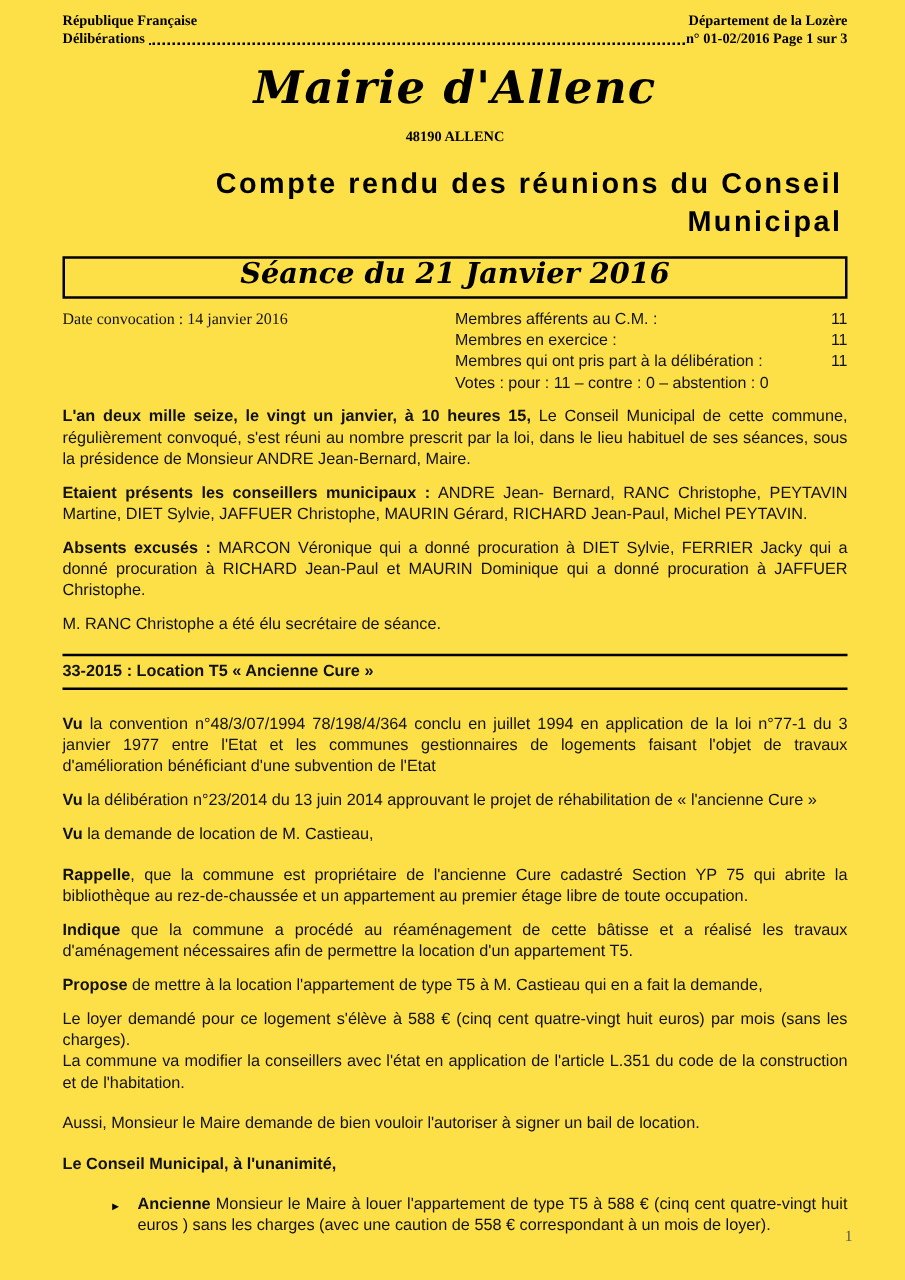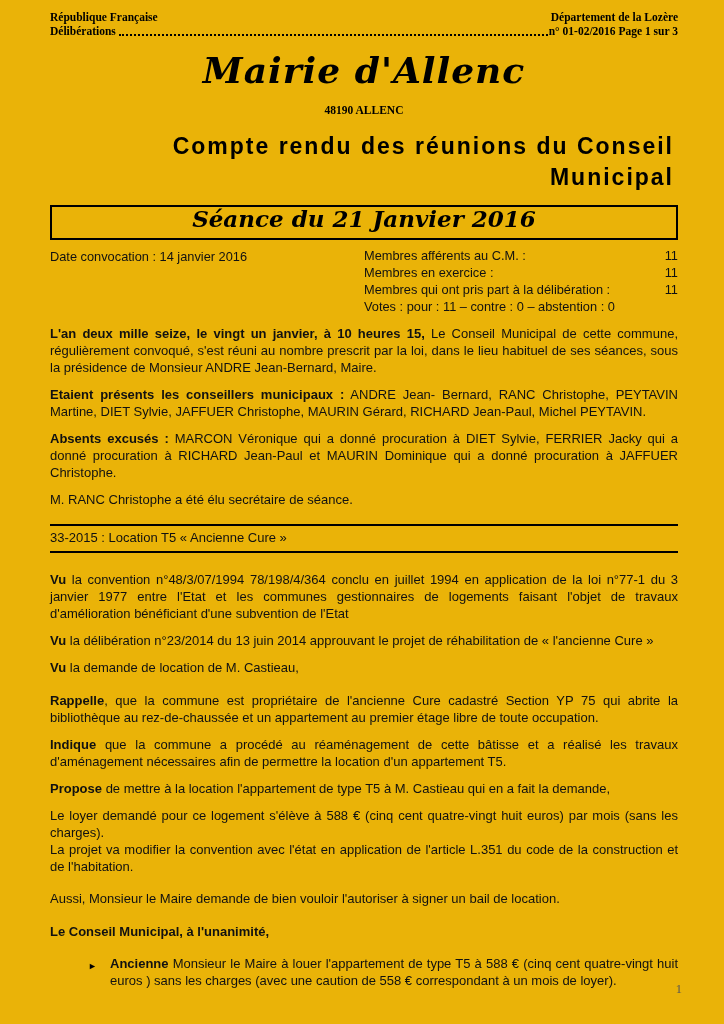--- a/index.html
+++ b/index.html
@@ -2,21 +2,21 @@
 <html lang="fr"><head>
 <meta charset="utf-8">
 <style>
   html, body { margin: 0; padding: 0; background: #ffffff; }
   .page {
     position: relative;
     width: 724px;
     height: 1024px;
     box-sizing: border-box;
     padding: 10px 46px 0 50px;
-    background: #eab308;
+    background: #fde047;
     color: #111;
     font-family: "Liberation Sans", sans-serif;
     font-size: 13px;
     line-height: 17px;
     overflow: hidden;
   }
   
   .hdr { font-family: "Liberation Serif", serif; font-weight: bold; font-size: 11.5px; line-height: 14px; color:#000; }
   .hdr-row { display: flex; justify-content: space-between; align-items: flex-end; }
   .leader { flex: 1; border-bottom: 2px dotted #000; margin: 0 1px 2px 3px; height: 1px; }
@@ -52,35 +52,35 @@
   }
   .seance-box .script {
     font-family: "DejaVu Serif", serif;
     font-style: italic;
     font-weight: bold;
     font-size: 23px;
     color:#000;
   }
   
   .convoc { display: flex; margin-top: 7px; font-size: 12.8px; }
-  .convoc-left { flex: 1; padding-top: 1px; }
+  .convoc-left { flex: 1; padding-top: 1px; font-family: Liberation Serif, serif; }
   .convoc-right { width: 314px; }
   .mem-row { display: flex; justify-content: space-between; line-height: 17px; }
   .mem-row .val { text-align: center; }
   
   .para { text-align: justify; margin: 10px 0 0; }
   .para.tight { margin-top: 0; }
   .b { font-weight: bold; margin-top: 40px; }
   
   .section-heading {
     margin-top: 16px;
     border-top: 2px solid #000;
     border-bottom: 2px solid #000;
     padding: 3px 0 5px;
-    font-weight: normal;
+    font-weight: bold;
   }
   .spacer-lg { height: 8px; }
   
   .decision { display: flex; margin-top: 15px; }
   .marker { width: 22px; margin-left: 38px; font-size: 9px; padding-top: 3px; color:#000; flex: none; }
   .li-text { flex: 1; text-align: justify; }
   
   .page-num {
     position: absolute;
     right: 42px;
@@ -164,21 +164,21 @@
     <span class="b">Rappelle</span><span>, que la commune est propriétaire de l'ancienne Cure cadastré Section YP 75 qui abrite la bibliothèque au rez-de-chaussée et un appartement au premier étage libre de toute occupation.</span>
   </p>
   <p class="para">
     <span class="b">Indique</span><span> que la commune a procédé au réaménagement de cette bâtisse et a réalisé les travaux d'aménagement nécessaires afin de permettre la location d'un appartement T5.</span>
   </p>
   <p class="para">
     <span class="b">Propose</span><span> de mettre à la location l'appartement de type T5 à M. Castieau qui en a fait la demande,</span>
   </p>
 
   <p class="para">Le loyer demandé pour ce logement s'élève à 588 € (cinq cent quatre-vingt huit euros) par mois (sans les charges).</p>
-  <p class="para tight">La projet va modifier la convention avec l'état en application de l'article L.351 du code de la construction et de l'habitation.</p>
+  <p class="para tight">La commune va modifier la conseillers avec l'état en application de l'article L.351 du code de la construction et de l'habitation.</p>
 
   <p class="para" style="margin-top:15px">Aussi, Monsieur le Maire demande de bien vouloir l'autoriser à signer un bail de location.</p>
 
   <p class="para b" style="margin-top:16px">Le Conseil Municipal, à l'unanimité,</p>
 
   <div class="decision">
     <span class="marker">►</span>
     <span class="li-text"><span class="b">Ancienne</span><span> Monsieur le Maire à louer l'appartement de type T5 à 588 € (cinq cent quatre-vingt huit euros ) sans les charges (avec une caution de 558 € correspondant à un mois de loyer).</span></span>
   </div>
 

